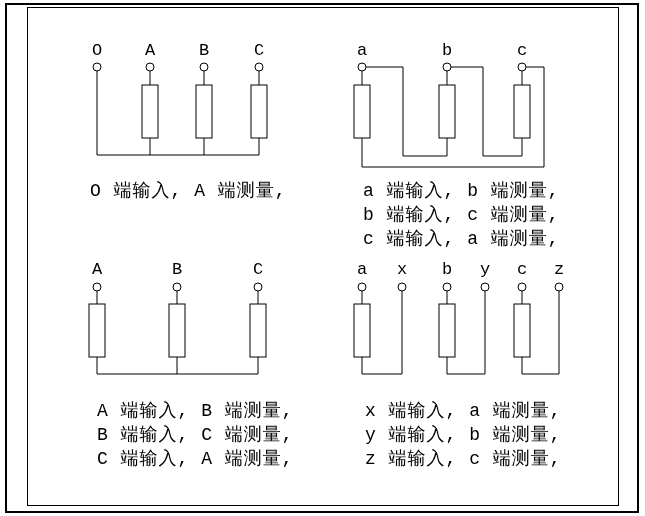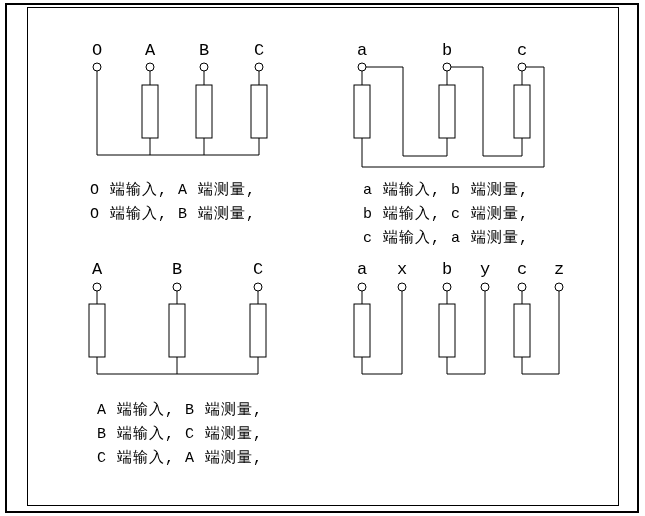--- a/index.html
+++ b/index.html
@@ -50,21 +50,21 @@
   .tlabel {
     position: absolute;
     transform: translateX(-50%);
     font-size: 17px;
     line-height: 16px;
     letter-spacing: 0;
     white-space: nowrap;
   }
   .caption-block {
     position: absolute;
-    font-size: 15px;
+    font-size: 18px;
     line-height: 24px;
     letter-spacing: 1px;
     white-space: nowrap;
   }
 </style>
 </head>
 <body>
 
 <div class="screen">
 
@@ -147,29 +147,33 @@
 
   <span class="tlabel" style="left:362px;top:262px">a</span>
   <span class="tlabel" style="left:402px;top:262px">x</span>
   <span class="tlabel" style="left:447px;top:262px">b</span>
   <span class="tlabel" style="left:485px;top:262px">y</span>
   <span class="tlabel" style="left:522px;top:262px">c</span>
   <span class="tlabel" style="left:559px;top:262px">z</span>
 
   <div class="caption-block" style="left:90px;top:179px">
     <div>O 端输入, A 端测量,</div>
-    <div>O 端输入, B 端测量,</div>
   </div>
 
   <div class="caption-block" style="left:363px;top:179px">
     <div>a 端输入, b 端测量,</div>
     <div>b 端输入, c 端测量,</div>
     <div>c 端输入, a 端测量,</div>
   </div>
 
   <div class="caption-block" style="left:97px;top:399px">
     <div>A 端输入, B 端测量,</div>
     <div>B 端输入, C 端测量,</div>
     <div>C 端输入, A 端测量,</div>
   </div>
 
+  <div class="caption-block" style="left:365px;top:399px">
+    <div>x 端输入, a 端测量,</div>
+    <div>y 端输入, b 端测量,</div>
+    <div>z 端输入, c 端测量,</div>
+  </div>
 
 </div>
 
 </body></html>

